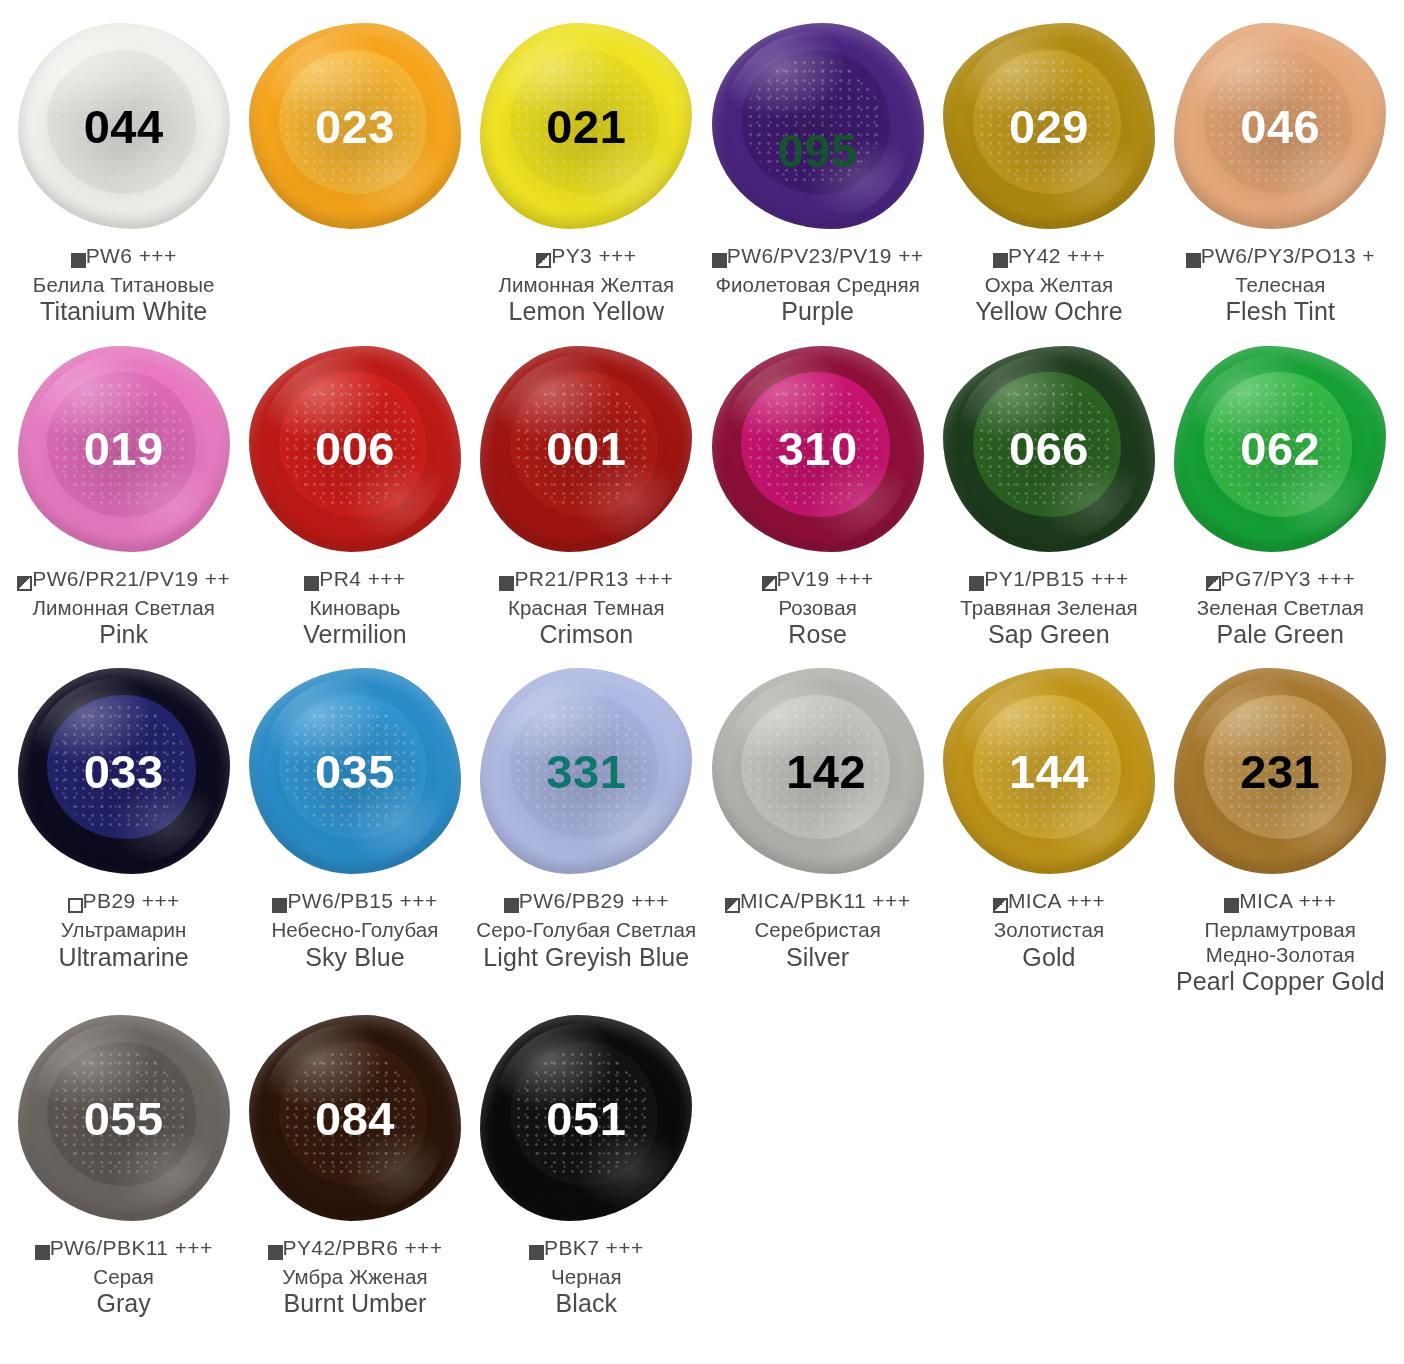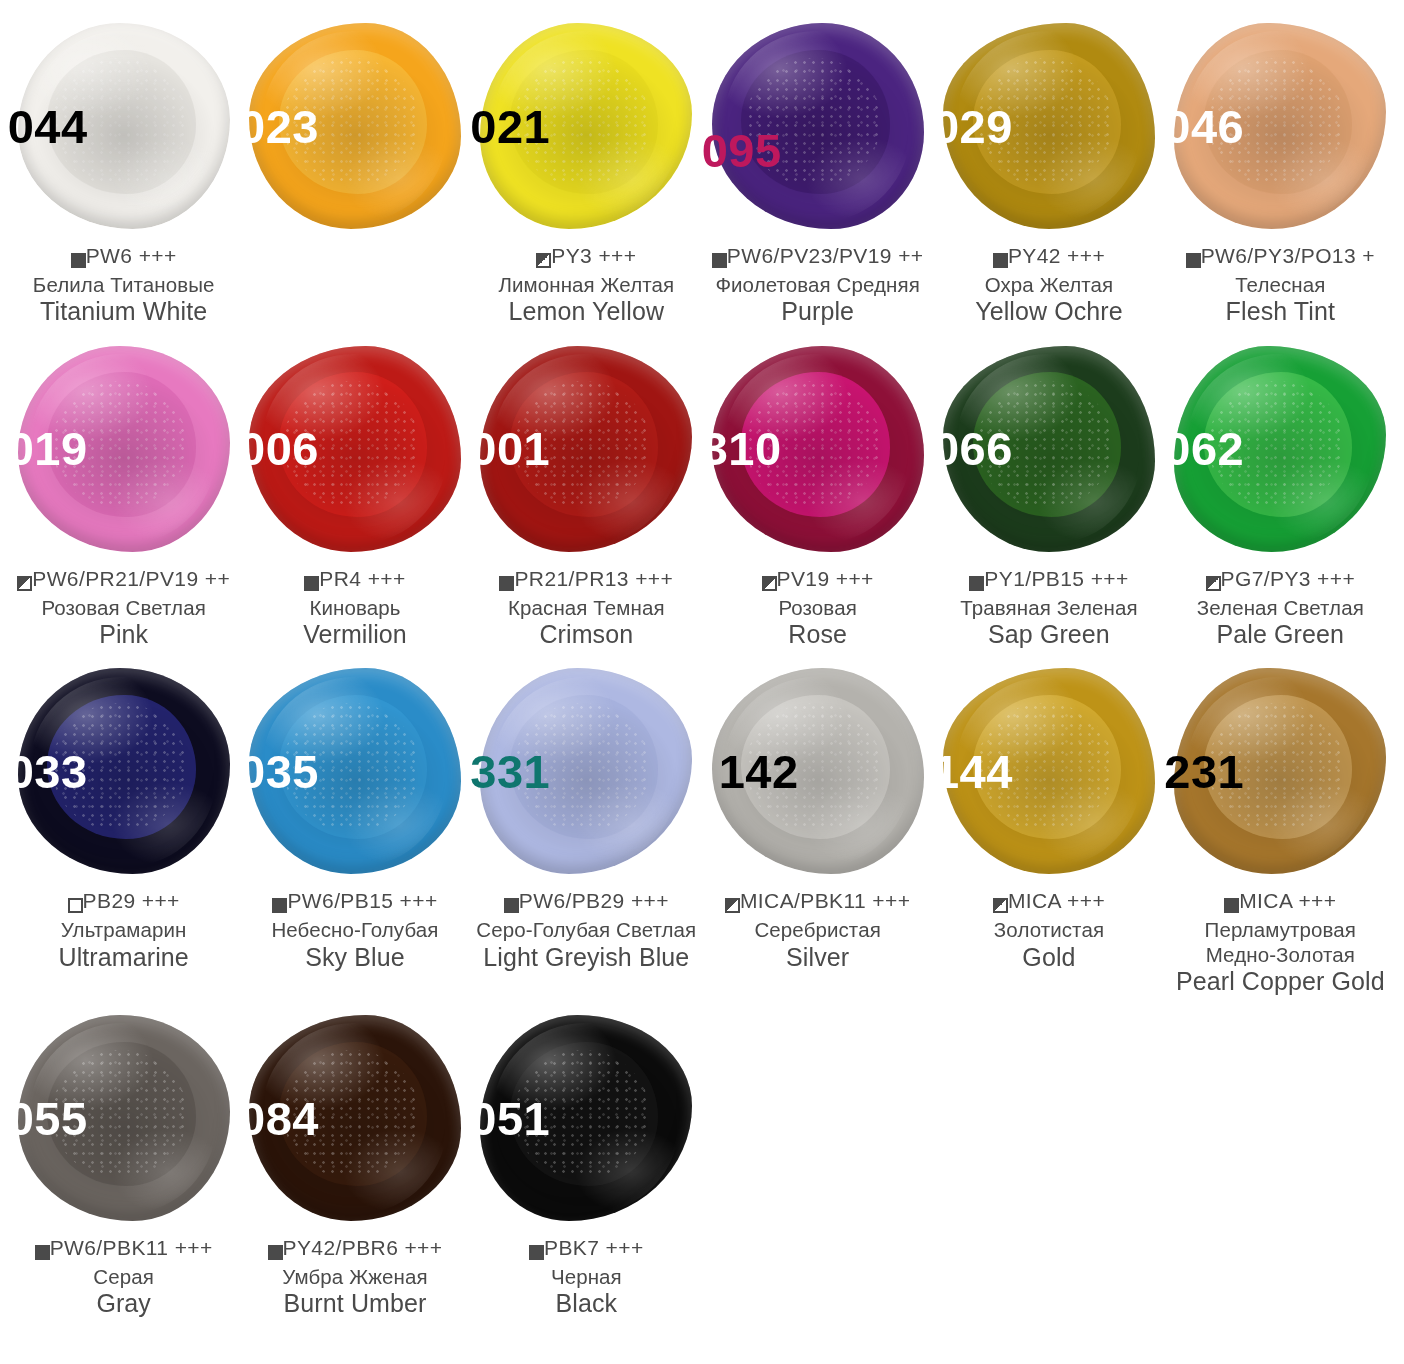--- a/index.html
+++ b/index.html
@@ -30,20 +30,21 @@
     padding:0 4px;
     margin-bottom:10px;
   }
   
   .blob-wrap{
     width:232px;
     height:224px;
     position:relative;
     display:flex;
     align-items:center;
+    justify-content:center;
   }
   .blob{
     position:absolute;
     left:50%;
     top:50%;
     width:212px;
     height:206px;
     transform:translate(-50%,-50%);
     border-radius:48% 52% 46% 54% / 52% 47% 53% 48%;
     overflow:hidden;
@@ -209,21 +210,21 @@
       </div>
       <div class="cell">
         <div class="blob-wrap">
           <div class="blob v4">
             <div class="blob-base" style="background: rgb(75, 36, 128);"></div>
             <div class="blob-core" style="background: rgb(62, 27, 110);"></div>
             <div class="blob-tex"></div>
             <div class="blob-gloss"></div>
             <div class="blob-rim"></div>
           </div>
-          <div class="blob-num" style="color: #be185d; margin-top: 48px;">095</div>
+          <div class="blob-num" style="color: #14532d; margin-top: 48px;">095</div>
         </div>
         <div class="caption">
           <div class="codeline">
             <span class="opacity-box opaque"></span>
             <span class="code-text">PW6/PV23/PV19 ++</span>
           </div>
           <div class="name-ru">Фиолетовая Средняя</div>
           <div class="name-en">Purple</div>
         </div>
       </div>
@@ -278,21 +279,21 @@
             <div class="blob-gloss"></div>
             <div class="blob-rim"></div>
           </div>
           <div class="blob-num" style="color: rgb(255, 255, 255);">019</div>
         </div>
         <div class="caption">
           <div class="codeline">
             <span class="opacity-box semi"></span>
             <span class="code-text">PW6/PR21/PV19 ++</span>
           </div>
-          <div class="name-ru">Розовая Светлая</div>
+          <div class="name-ru">Лимонная Светлая</div>
           <div class="name-en">Pink</div>
         </div>
       </div>
       <div class="cell">
         <div class="blob-wrap">
           <div class="blob v2">
             <div class="blob-base" style="background: rgb(189, 26, 22);"></div>
             <div class="blob-core" style="background: rgb(212, 32, 27);"></div>
             <div class="blob-tex"></div>
             <div class="blob-gloss"></div>

